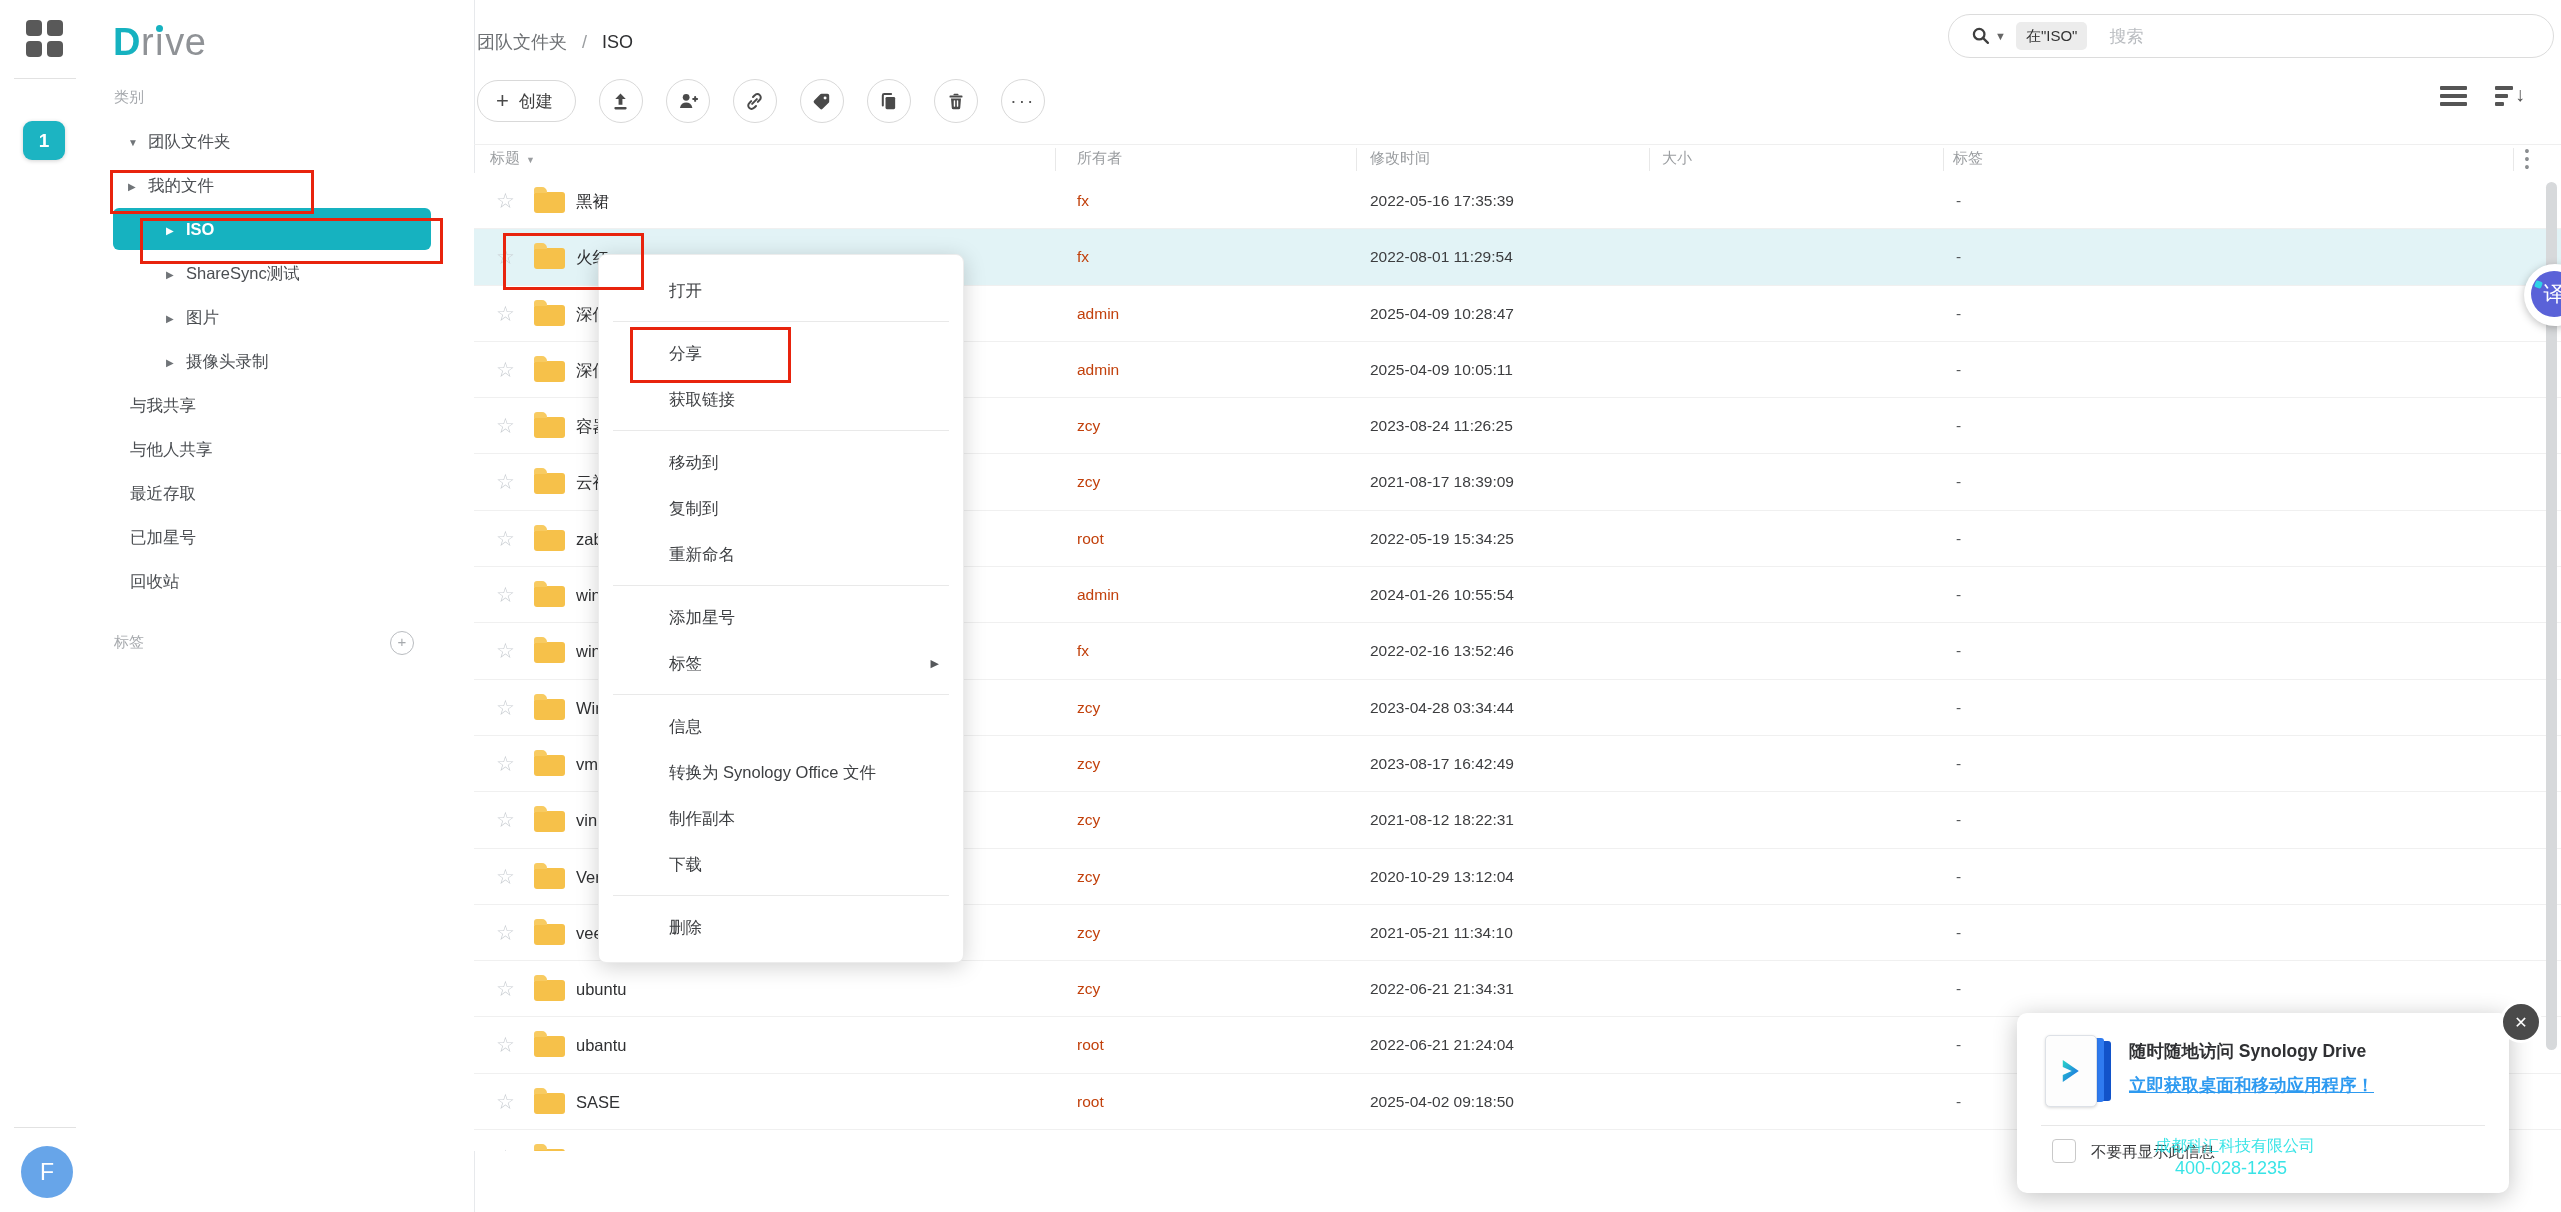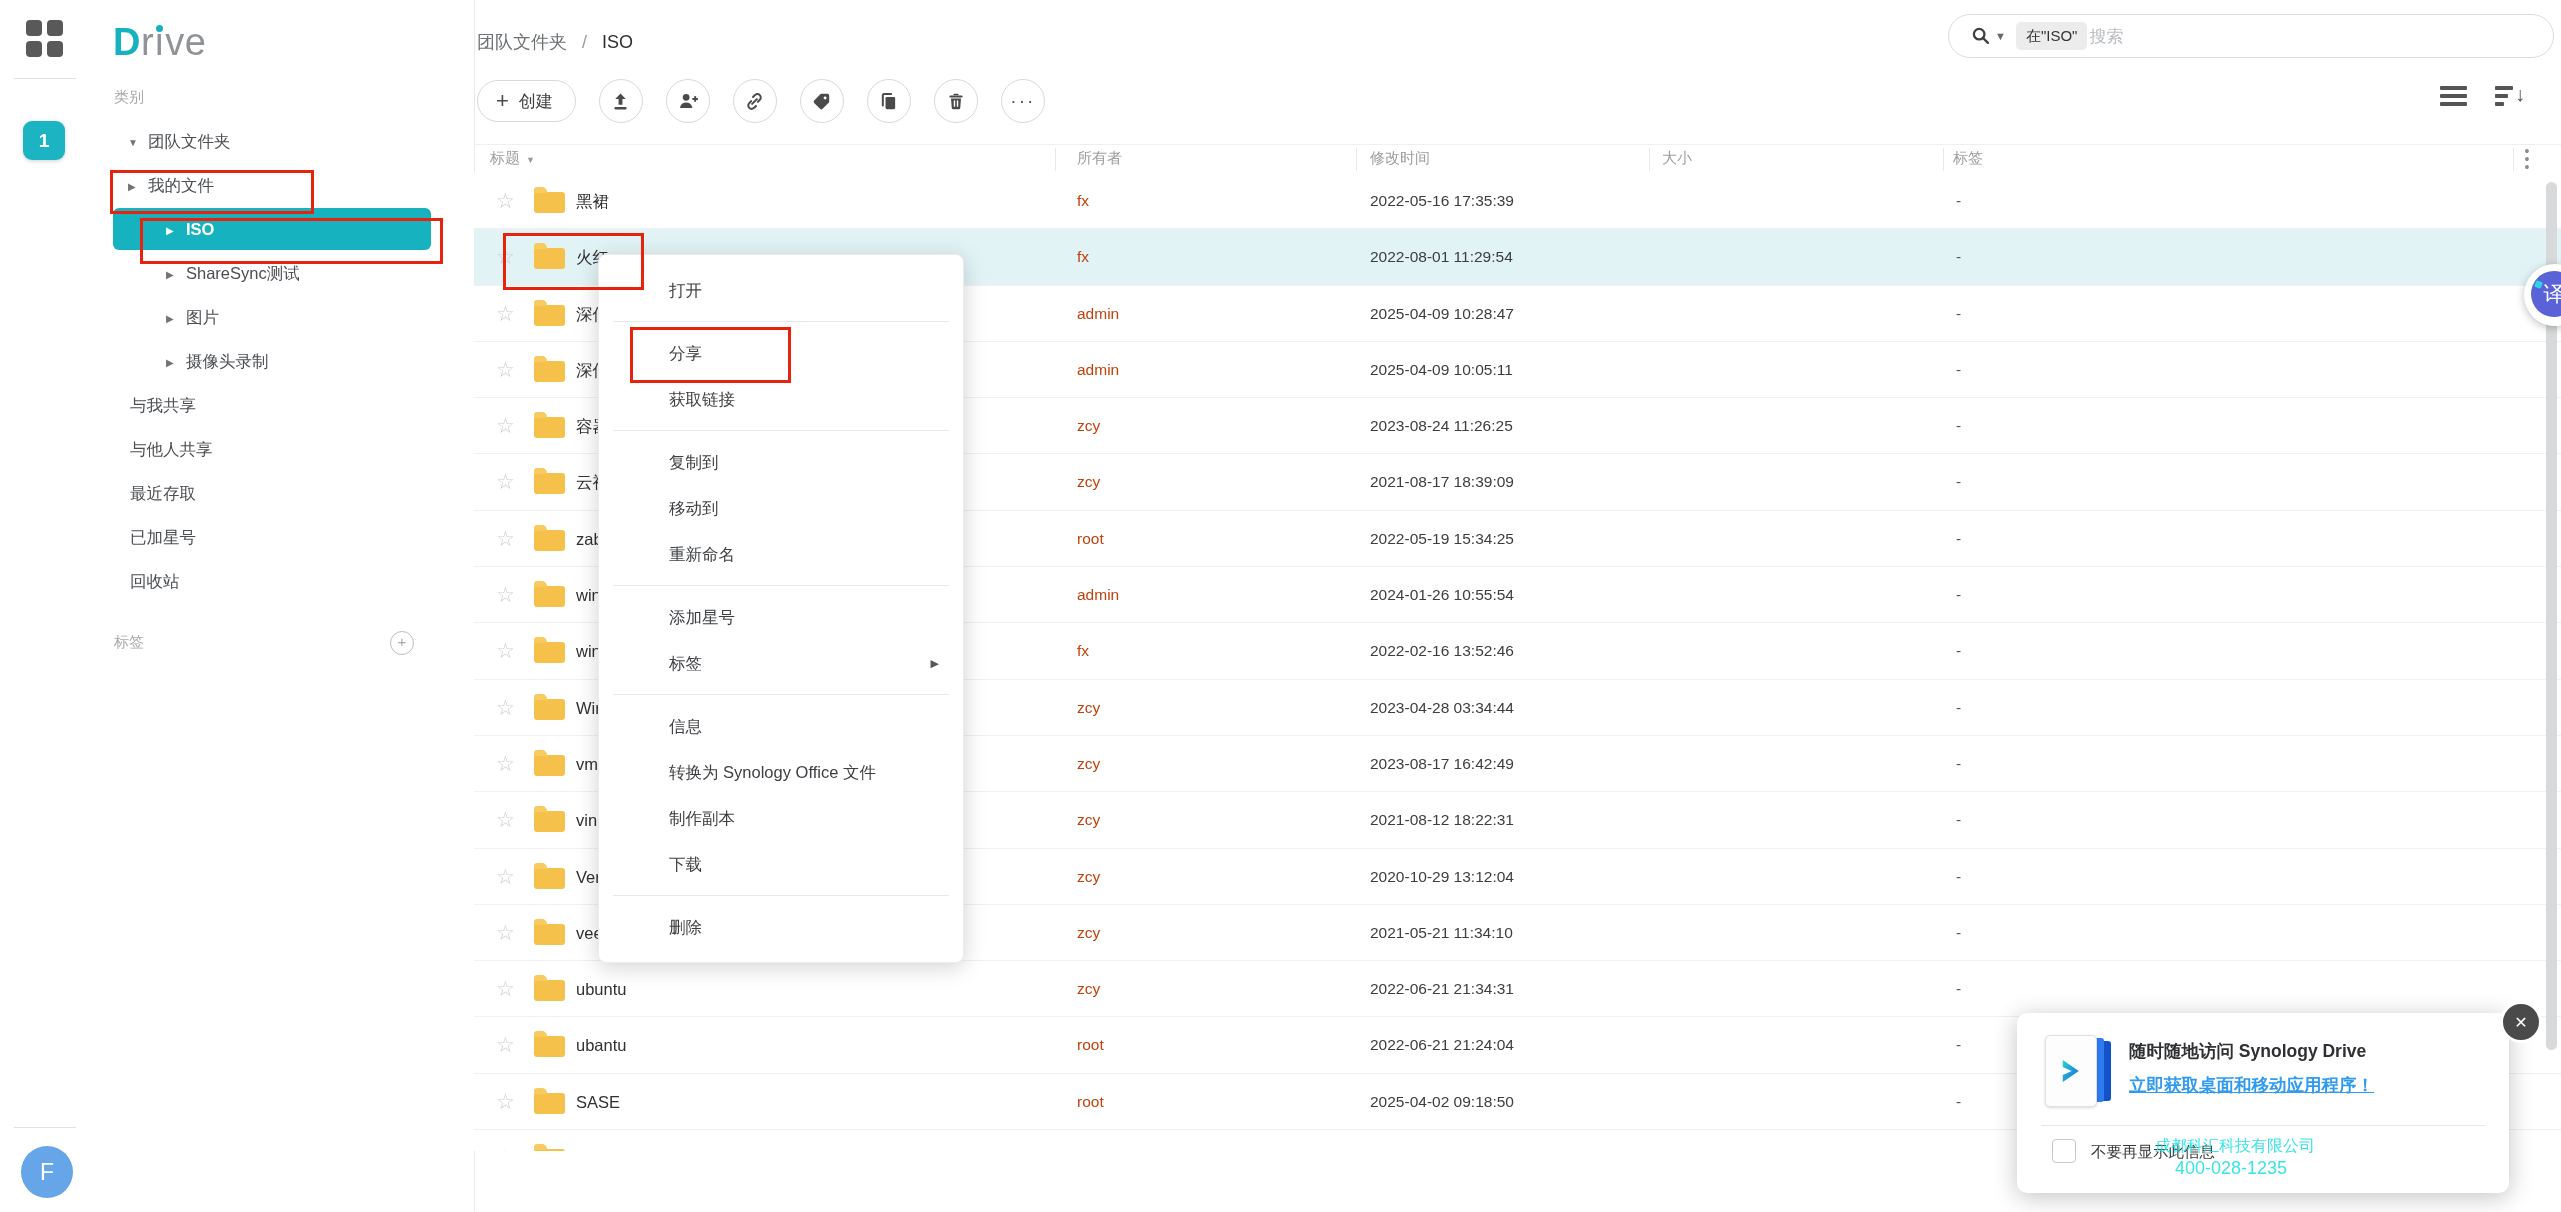--- a/index.html
+++ b/index.html
@@ -58,21 +58,21 @@
   #sort-icon .bars i:nth-child(1){width:18px;}
   #sort-icon .bars i:nth-child(2){width:13px;}
   #sort-icon .bars i:nth-child(3){width:9px;}
   #sort-icon .dn{position:absolute;left:20px;top:-3px;font-size:20px;color:#555;font-weight:bold;}
   
   #search{position:absolute;left:1948px;top:14px;width:606px;height:44px;border:1px solid #dcdcdc;border-radius:22px;
      background:#fff;display:flex;align-items:center;padding:0 16px;box-sizing:border-box;cursor:text;}
   #search .mag{margin-left:6px;}
   #search .caret{font-size:11px;color:#666;margin:0 10px 0 4px;cursor:pointer;}
   #scope-chip{background:#ececec;border-radius:5px;height:28px;line-height:28px;padding:0 10px;font-size:15px;color:#333;white-space:nowrap;}
-  #search .ph{margin-left:2px;font-size:17px;color:#b9bcc0;}
+  #search .ph{margin-left:22px;font-size:17px;color:#b9bcc0;}
   
   #thead{position:absolute;left:474px;top:144px;right:0;height:29px;border-top:1px solid #efefef;border-bottom:1px solid #e3e3e3;
      font-size:15px;color:#9a9da0;}
   #thead .h{position:absolute;top:4px;cursor:pointer;}
   #thead .caret{font-size:9px;margin-left:6px;color:#9a9da0;}
   .hline{position:absolute;top:3px;height:23px;width:1px;background:#e8e8e8;}
   #col-menu{position:absolute;left:2047px;top:2px;cursor:pointer;color:#8a8d90;font-size:14px;letter-spacing:0;line-height:8px;text-align:center;width:12px;}
   #rows{position:absolute;left:474px;top:173px;right:0;height:978px;overflow:hidden;}
   .row{position:relative;height:56.3px;box-sizing:border-box;border-bottom:1px solid #f0f0f0;cursor:pointer;background:#fff;}
   .row.selected{background:#e2f3f6;}
@@ -421,22 +421,22 @@
       </div>
     </div>
   <div id="scrollthumb"></div>
 
   <div id="ctx">
       <div class="ctx-item">打开</div>
       <div class="ctx-div"></div>
       <div class="ctx-item">分享</div>
       <div class="ctx-item">获取链接</div>
       <div class="ctx-div"></div>
+      <div class="ctx-item">移动到</div>
       <div class="ctx-item">复制到</div>
-      <div class="ctx-item">移动到</div>
       <div class="ctx-item">重新命名</div>
       <div class="ctx-div"></div>
       <div class="ctx-item">添加星号</div>
       <div class="ctx-item">标签<span class="sub">▶</span></div>
       <div class="ctx-div"></div>
       <div class="ctx-item">信息</div>
       <div class="ctx-item">转换为 Synology Office 文件</div>
       <div class="ctx-item">制作副本</div>
       <div class="ctx-item">下载</div>
       <div class="ctx-div"></div>

